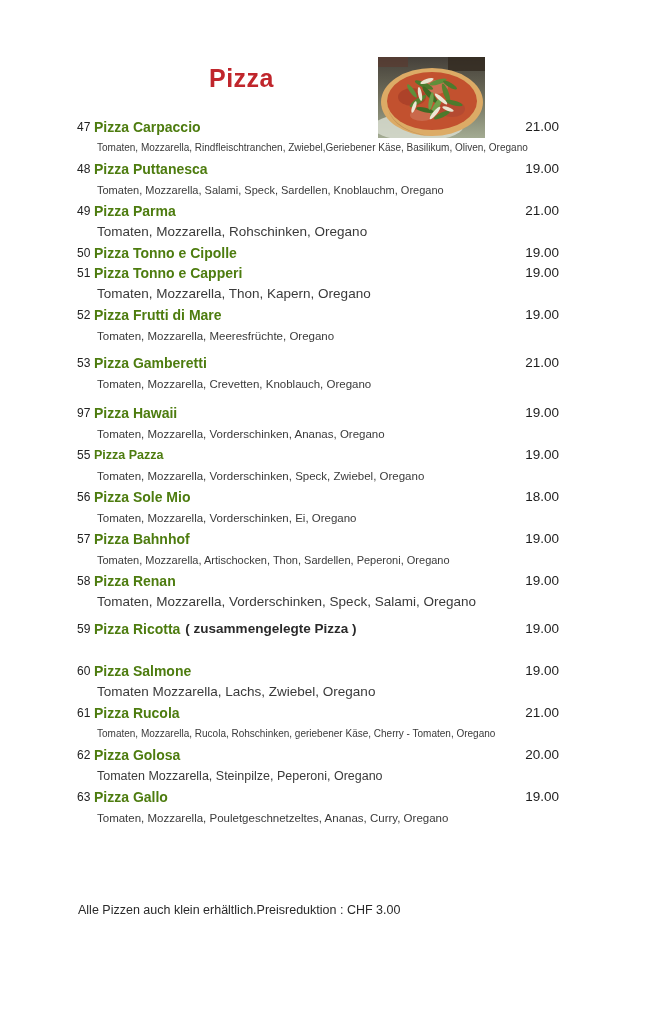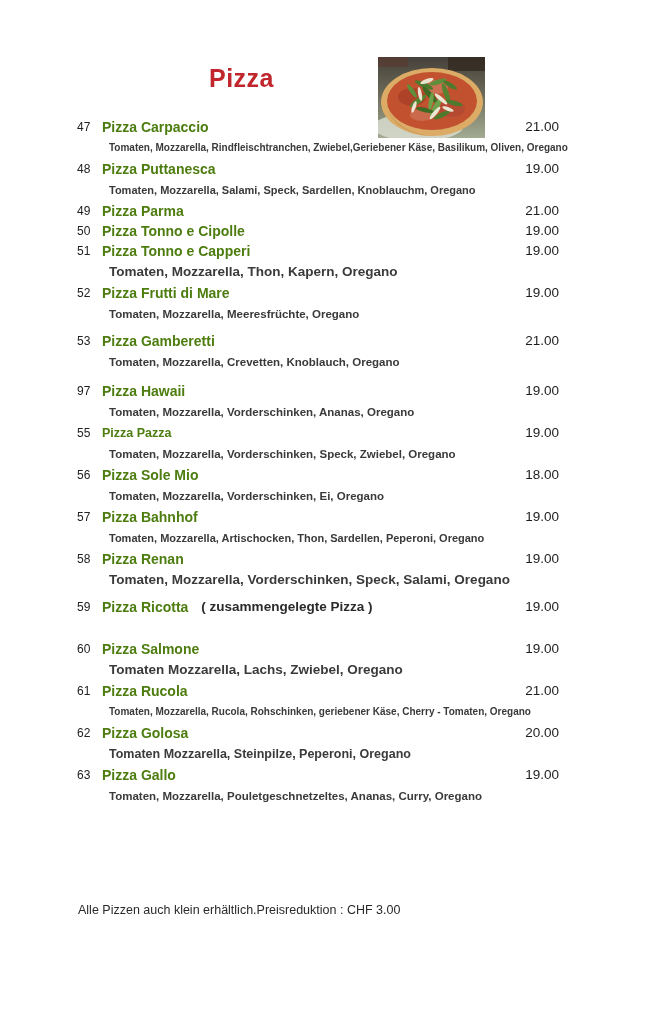--- a/index.html
+++ b/index.html
@@ -31,21 +31,20 @@
     position: absolute;
     left: 77px;
     right: 72px;
     top: 117px;
   }
   .item { }
   .item-row {
     display: flex;
     align-items: flex-end;
     line-height: 20px;
-    gap: 8px;
   }
   .item-no {
     width: 17px;
     flex: 0 0 17px;
     font-size: 12px;
     font-weight: 400;
     color: #222222;
   }
   .item-name {
     font-size: 14px;
@@ -61,26 +60,25 @@
     color: #2a2a2a;
     white-space: nowrap;
   }
   .item-price {
     margin-left: auto;
     font-size: 13.5px;
     font-weight: 400;
     color: #1d1d1d;
   }
   .item-desc {
-    margin-left: 32px;
+    margin-left: 20px;
     line-height: 22px;
     height: 22px;
     color: #3a3a3a;
     white-space: nowrap;
-    font-weight: bold;
   }
   .desc-xs { font-size: 10px; }
   .desc-sm { font-size: 11px; }
   .desc-md { font-size: 11.5px; }
   .desc-ml { font-size: 12.5px; }
   .desc-lg { font-size: 13.5px; }
   .footer-line1 {
     position: absolute;
     left: 78px;
     top: 903px;
@@ -159,20 +157,21 @@
           <span class="item-price">19.00</span>
         </div>
         <div class="item-desc desc-sm">Tomaten, Mozzarella, Salami, Speck, Sardellen, Knoblauchm, Oregano</div>
       </div>
       <div class="item">
         <div class="item-row">
           <span class="item-no">49</span>
           <span class="item-name">Pizza Parma</span>
           <span class="item-price">21.00</span>
         </div>
+        <div class="item-desc desc-lg">Tomaten, Mozzarella, Rohschinken, Oregano</div>
       </div>
       <div class="item">
         <div class="item-row">
           <span class="item-no">50</span>
           <span class="item-name">Pizza Tonno e Cipolle</span>
           <span class="item-price">19.00</span>
         </div>
       </div>
       <div class="item">
         <div class="item-row">

